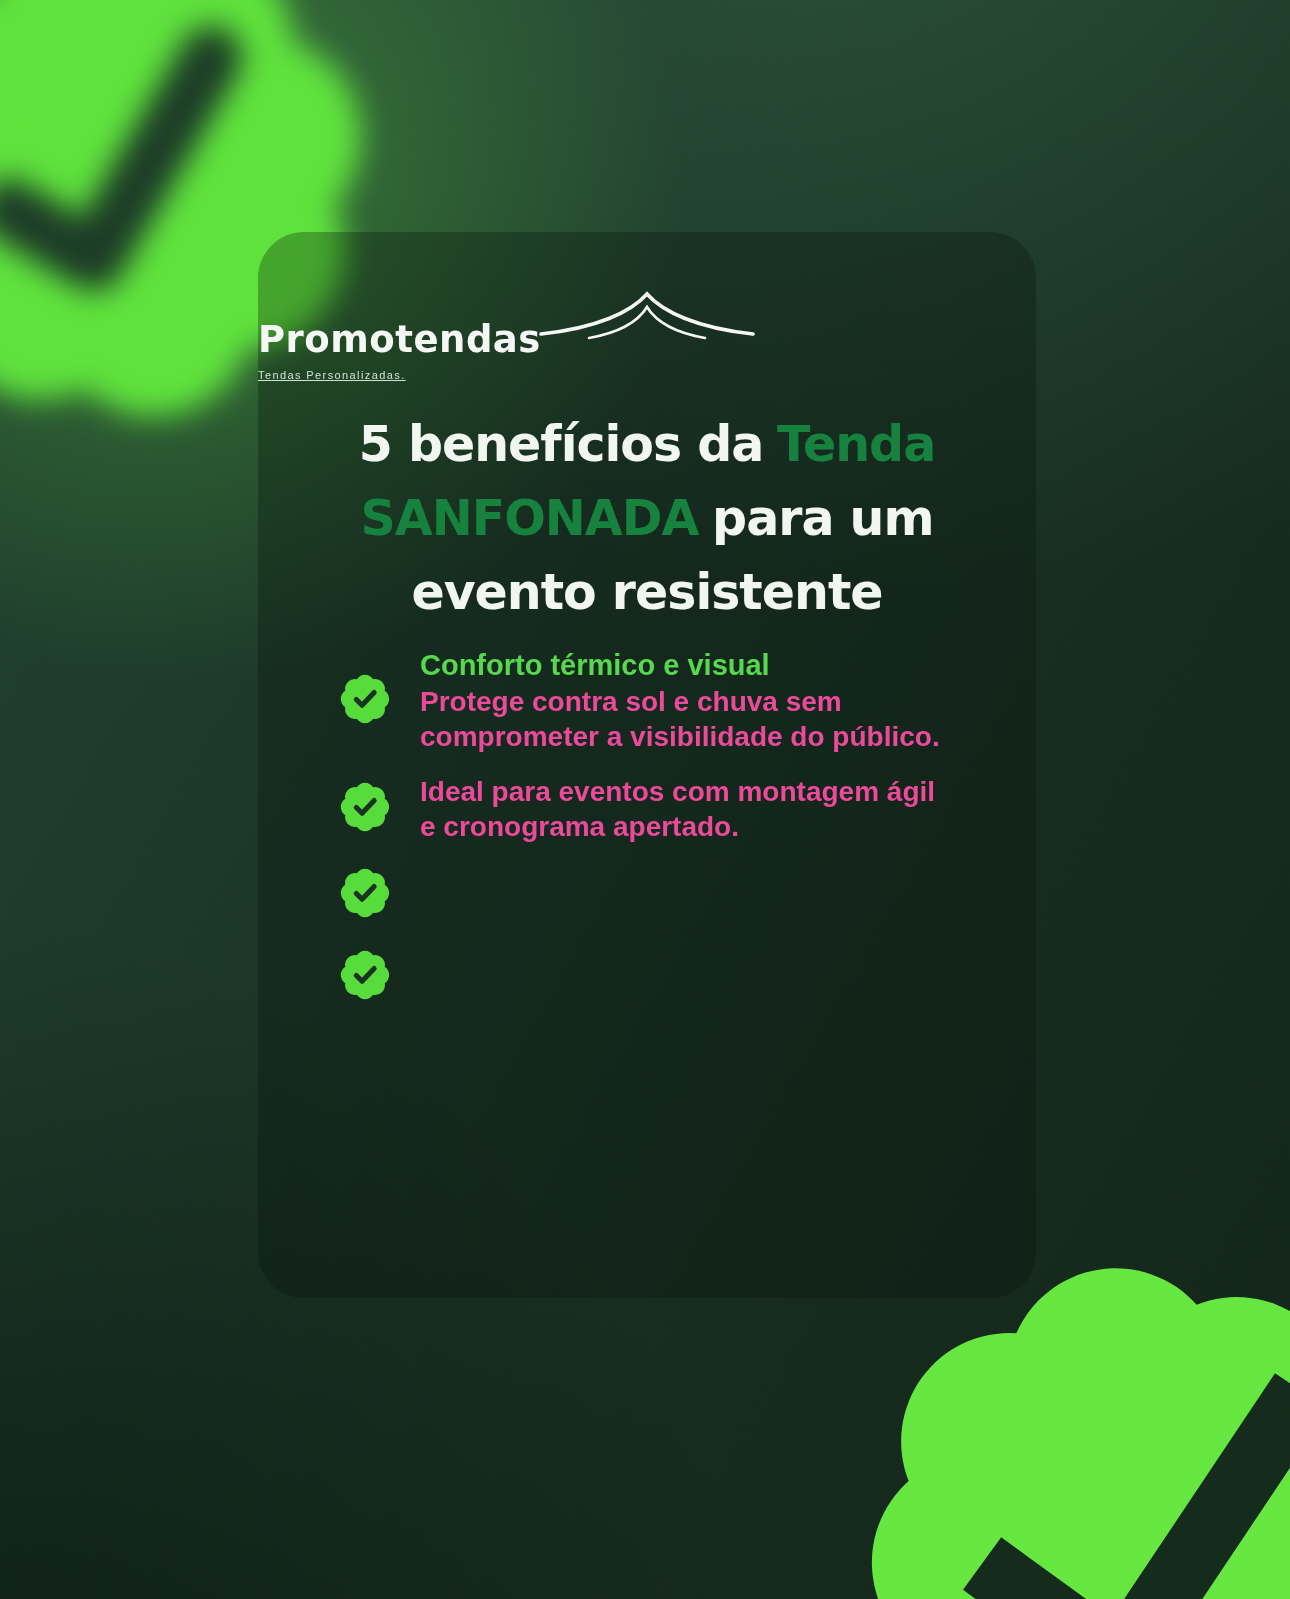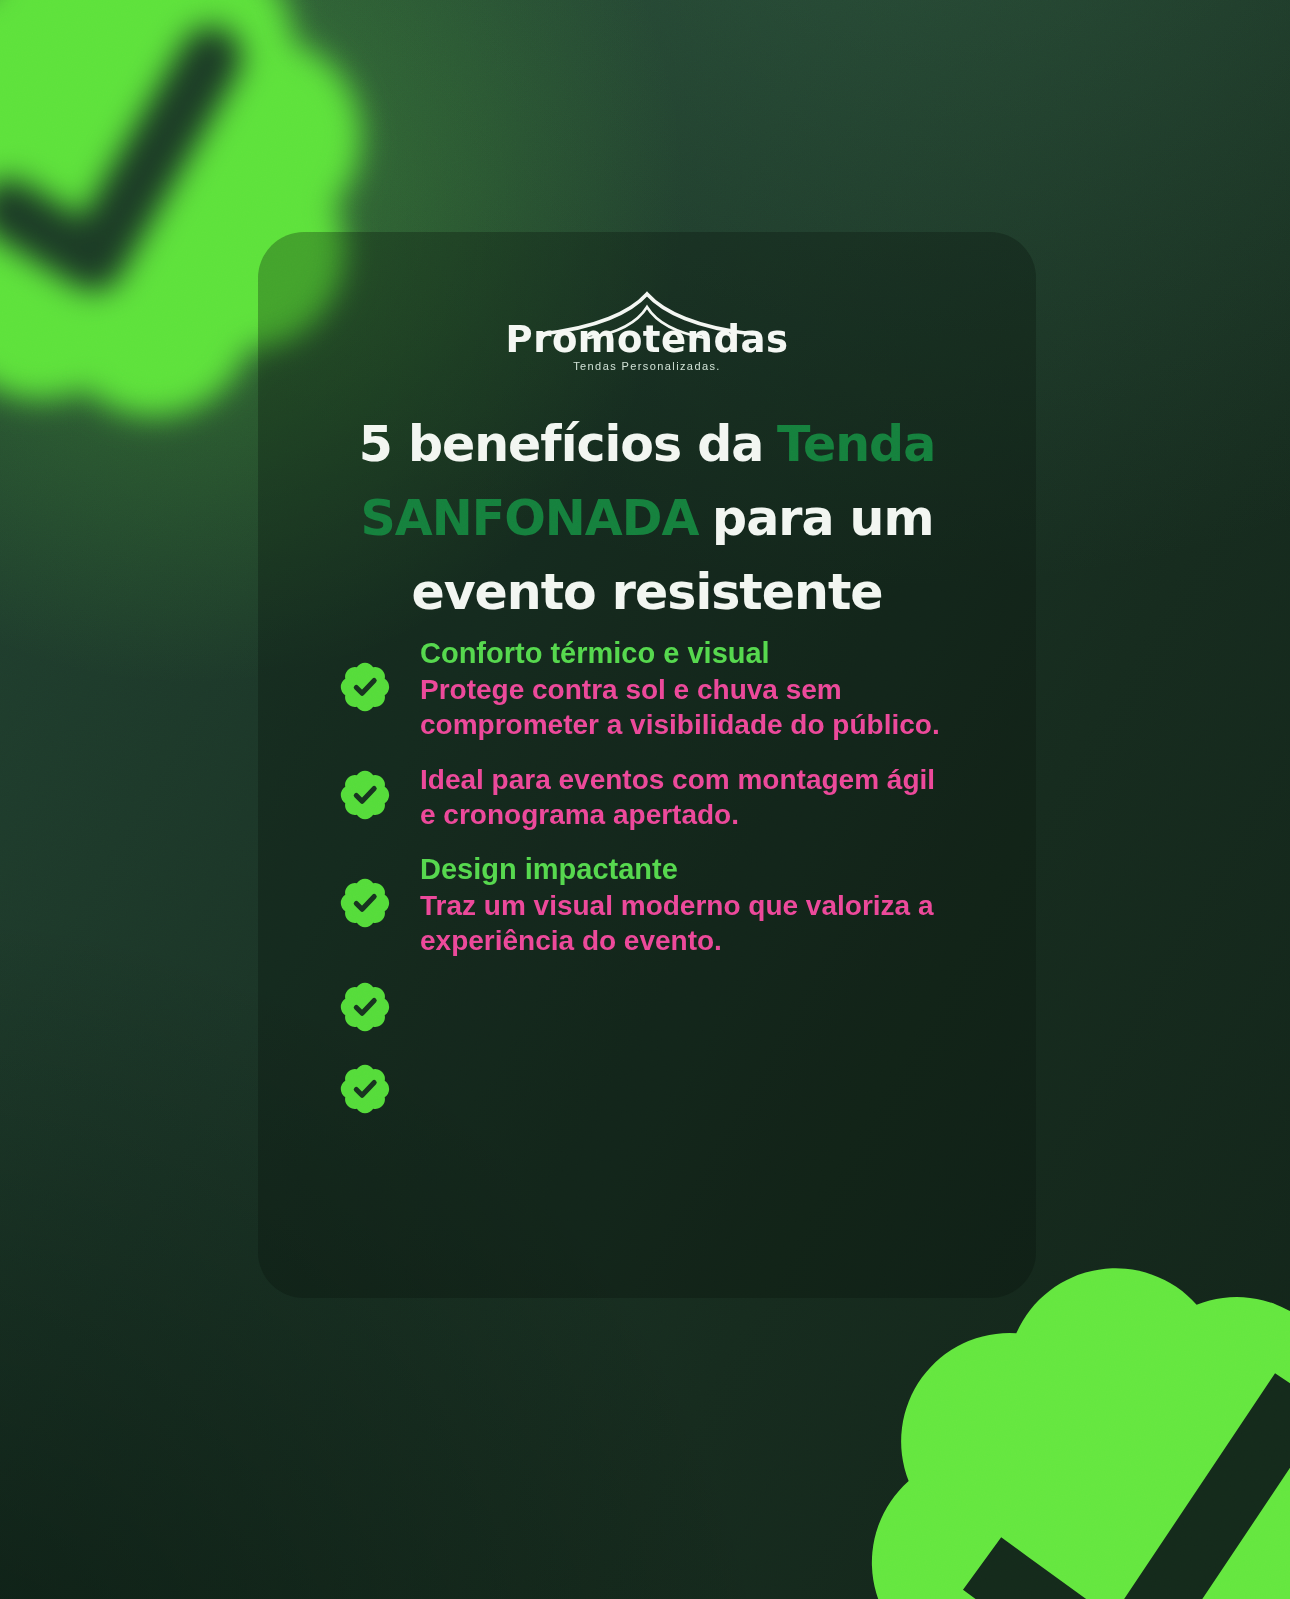--- a/index.html
+++ b/index.html
@@ -22,38 +22,38 @@
   .badge-tl{position:absolute;left:-180px;top:-125px;width:595px;height:595px;
     transform:rotate(-14deg);filter:blur(15px);}
   .badge-br{position:absolute;left:816px;top:1212px;width:650px;height:650px;
     transform:rotate(-9deg);}
 
   .card{
     position:absolute;left:258px;top:232px;width:778px;height:1066px;
     background:rgba(8,16,10,.30);border-radius:46px;
   }
 
-  .logo{position:absolute;left:258px;top:286px;width:778px;text-align:center;color:#f4f7f3;}
+  .logo{position:absolute;left:258px;top:286px;width:778px;color:#f4f7f3;}
   .logo svg{display:block;margin:0 auto -30px auto;}
   .brand-name{font-family:"DejaVu Sans", sans-serif;font-weight:bold;font-size:37px;letter-spacing:.5px;line-height:40px;}
-  .brand-tagline{font-size:11px;letter-spacing:1.4px;color:#cfe0d4;margin-top:0px;}
+  .brand-tagline{font-size:11px;letter-spacing:1.4px;color:#cfe0d4;margin-top:9px;text-decoration:underline;}
 
   .title{
     position:absolute;left:238px;top:408px;width:818px;text-align:center;
     font-family:"DejaVu Sans", sans-serif;font-weight:bold;
     font-size:49px;line-height:74px;color:#f2f6f1;letter-spacing:-1px;
   }
   .grn{color:#15803d;}
   .sp-l{margin-left:.28em;}
 
   .benefits{
     position:absolute;left:336px;top:636px;width:690px;
     list-style:none;margin:0;padding:0;
   }
-  .benefit{display:flex;align-items:center;gap:26px;margin-bottom:20px;}
+  .benefit{display:flex;align-items:center;gap:26px;margin-bottom:20px;margin-top:12px;}
   .benefit .icon-col{flex:0 0 58px;}
   .benefit-heading{
     font-size:29px;line-height:34px;font-weight:700;color:#55d84d;margin:0 0 2px 0;
   }
   .benefit-body{
     font-size:28px;line-height:35px;font-weight:700;color:#ec4899;
     white-space:pre-line;margin:0;
   }
 
   .noise{position:absolute;inset:0;opacity:.07;mix-blend-mode:overlay;pointer-events:none;}
@@ -109,33 +109,20 @@
           <path fill="#55dc3a" d="M3.85 8.62a4 4 0 0 1 4.78-4.77 4 4 0 0 1 6.74 0 4 4 0 0 1 4.78 4.78 4 4 0 0 1 0 6.74 4 4 0 0 1-4.77 4.78 4 4 0 0 1-6.75 0 4 4 0 0 1-4.78-4.77 4 4 0 0 1 0-6.76Z"></path>
           <polyline points="8.4 12.2 10.8 14.6 15.8 9.3" fill="none" stroke="#17331f" stroke-width="2.1" stroke-linecap="round" stroke-linejoin="round"></polyline>
         </svg>
       </span>
       <span>
         <p class="benefit-body">Ideal para eventos com montagem ágil
 e cronograma apertado.</p>
       </span>
     </li>
 
-    <li class="benefit">
-      <span class="icon-col">
-        <svg width="58" height="58" viewBox="0 0 24 24" aria-hidden="true">
-          <path fill="#55dc3a" d="M3.85 8.62a4 4 0 0 1 4.78-4.77 4 4 0 0 1 6.74 0 4 4 0 0 1 4.78 4.78 4 4 0 0 1 0 6.74 4 4 0 0 1-4.77 4.78 4 4 0 0 1-6.75 0 4 4 0 0 1-4.78-4.77 4 4 0 0 1 0-6.76Z"></path>
-          <polyline points="8.4 12.2 10.8 14.6 15.8 9.3" fill="none" stroke="#17331f" stroke-width="2.1" stroke-linecap="round" stroke-linejoin="round"></polyline>
-        </svg>
-      </span>
-      <span>
-        <p class="benefit-heading">Design impactante</p>
-        <p class="benefit-body">Traz um visual moderno que valoriza a
-experiência do evento.</p>
-      </span>
-    </li>
 
     <li class="benefit">
       <span class="icon-col">
         <svg width="58" height="58" viewBox="0 0 24 24" aria-hidden="true">
           <path fill="#55dc3a" d="M3.85 8.62a4 4 0 0 1 4.78-4.77 4 4 0 0 1 6.74 0 4 4 0 0 1 4.78 4.78 4 4 0 0 1 0 6.74 4 4 0 0 1-4.77 4.78 4 4 0 0 1-6.75 0 4 4 0 0 1-4.78-4.77 4 4 0 0 1 0-6.76Z"></path>
           <polyline points="8.4 12.2 10.8 14.6 15.8 9.3" fill="none" stroke="#17331f" stroke-width="2.1" stroke-linecap="round" stroke-linejoin="round"></polyline>
         </svg>
       </span>
     </li>
 

